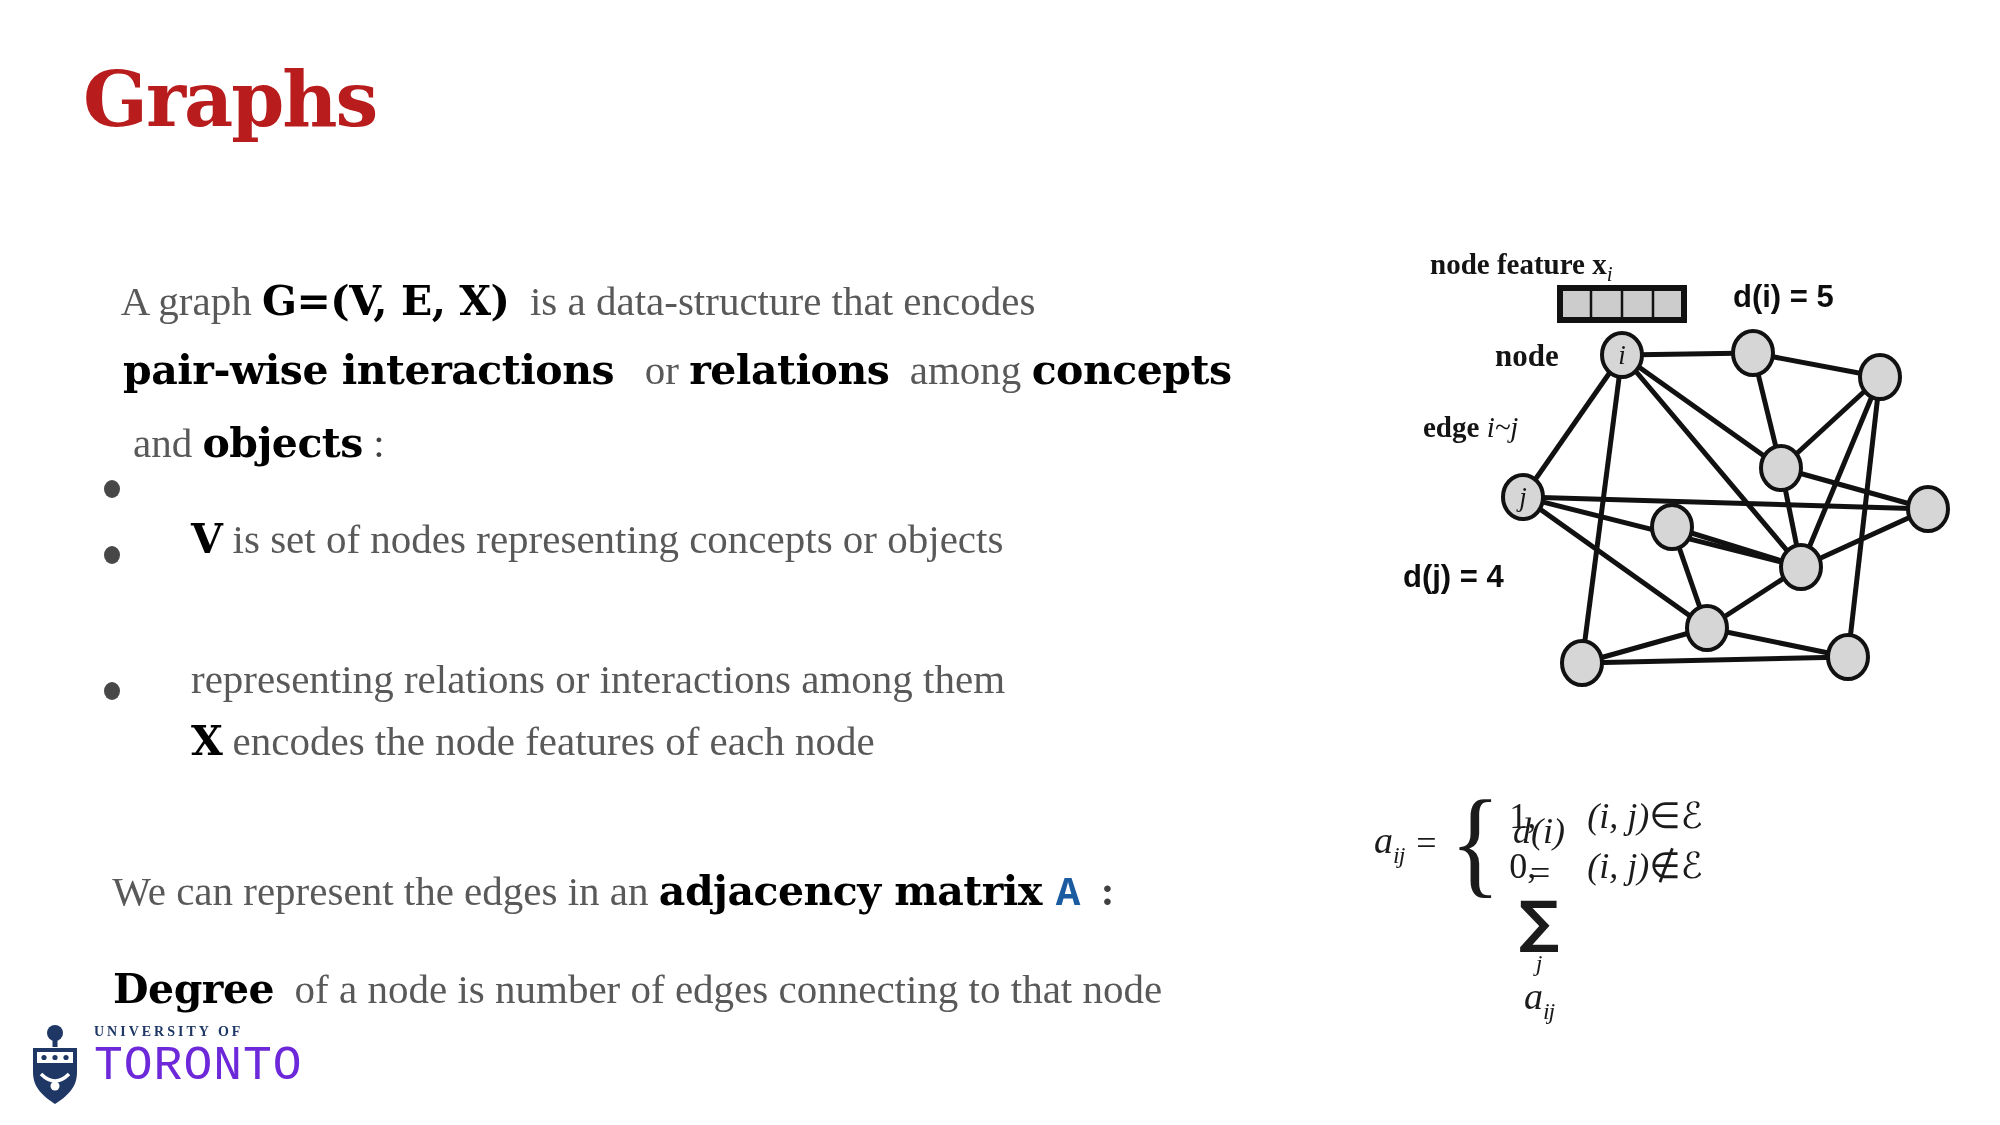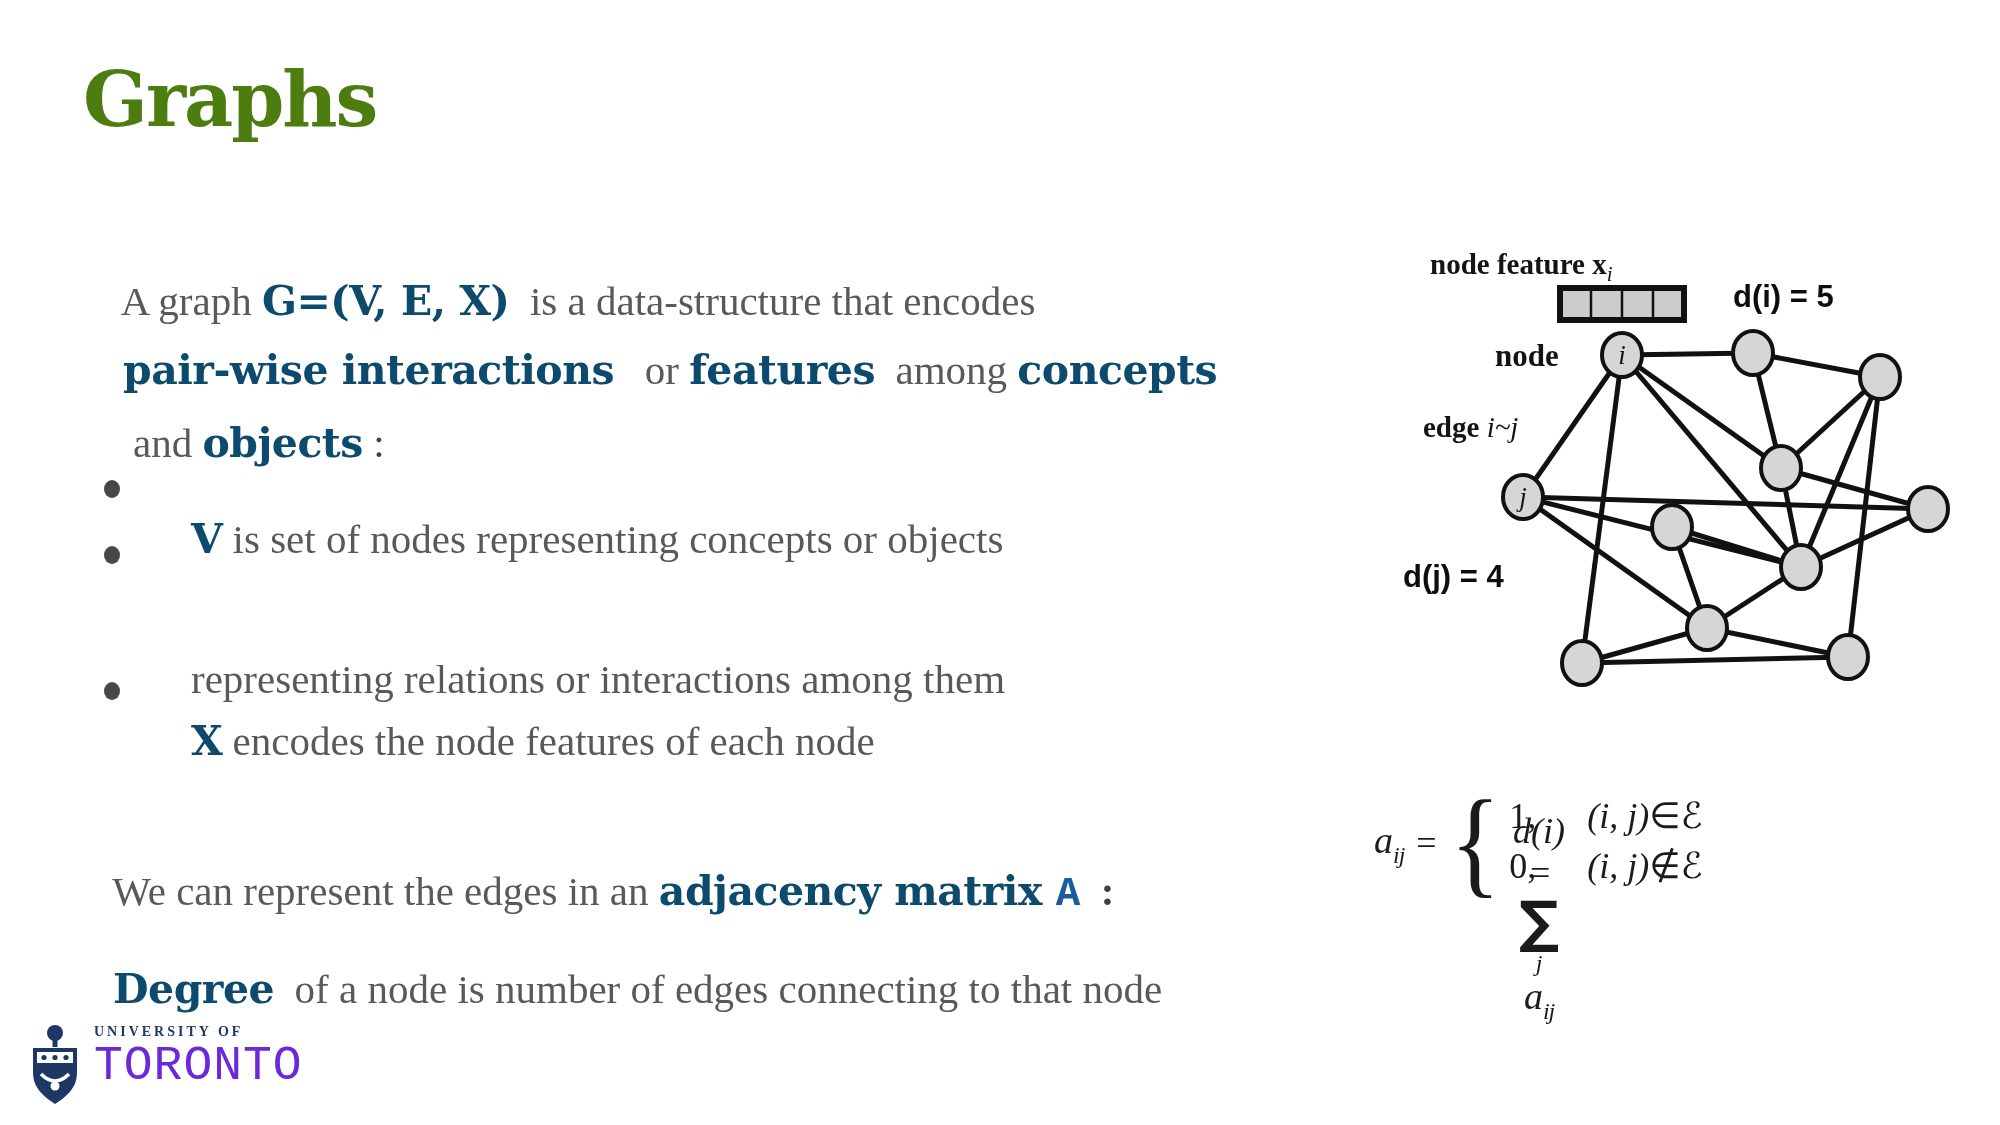--- a/index.html
+++ b/index.html
@@ -5,27 +5,27 @@
   html,body{margin:0;padding:0;background:#888;}
   .slide{
     position:relative; width:2000px; height:1125px; background:#ffffff;
     overflow:hidden; font-family:"Liberation Serif", serif;
   }
   .abs{position:absolute;}
   .line{white-space:pre;}
   
   .title{
     left:83px; top:58px; font-family:"DejaVu Serif","Liberation Serif",serif;
-    font-weight:bold; font-size:76px; letter-spacing:-2px; color:#4d7c0f; line-height:1.1;
+    font-weight:bold; font-size:76px; letter-spacing:-2px; color:#b91c1c; line-height:1.1;
   }
   
   .body-line{font-size:41px; color:#595959; line-height:1.2;}
   .em{
     font-family:"DejaVu Serif","DejaVu Sans",serif; font-weight:bold;
-    color:#0c4a6e; letter-spacing:-0.5px;
+    color:#000000; letter-spacing:-0.5px;
   }
   .dark{color:#404040;}
   .mono-em{font-family:"Liberation Mono",monospace; font-weight:bold; color:#1b5ca0;}
   
   .bullet-dot{
     width:16px; height:18px; border-radius:50%; background:#474747;
   }
   
   .figure-svg{left:1360px; top:230px;}
   .fig-label{font-family:"Liberation Serif",serif; font-weight:bold; fill:#141414;}
@@ -65,21 +65,21 @@
 <body>
 
 <div class="slide">
 
   <div class="abs title">Graphs</div>
 
   <div class="abs body-line line" style="left:82px; top:228px;">
     <span>A graph </span><span class="em">G=(V, E, X)</span><span>  is a data-structure that encodes</span>
   </div>
   <div class="abs body-line line" style="left:82px; top:297px;">
-    <span class="em">pair-wise interactions</span><span>   or </span><span class="em">features</span><span>  among </span><span class="em">concepts</span>
+    <span class="em">pair-wise interactions</span><span>   or </span><span class="em">relations</span><span>  among </span><span class="em">concepts</span>
   </div>
   <div class="abs body-line line" style="left:92px; top:370px;">
     <span>and </span><span class="em">objects</span><span class="dark"> :</span>
   </div>
 
   <div class="abs bullet-dot" style="left:104px; top:480px;"></div>
   <div class="abs body-line line" style="left:150px; top:466px;">
     <span class="em">V</span><span> is set of nodes representing concepts or objects</span>
   </div>
 

